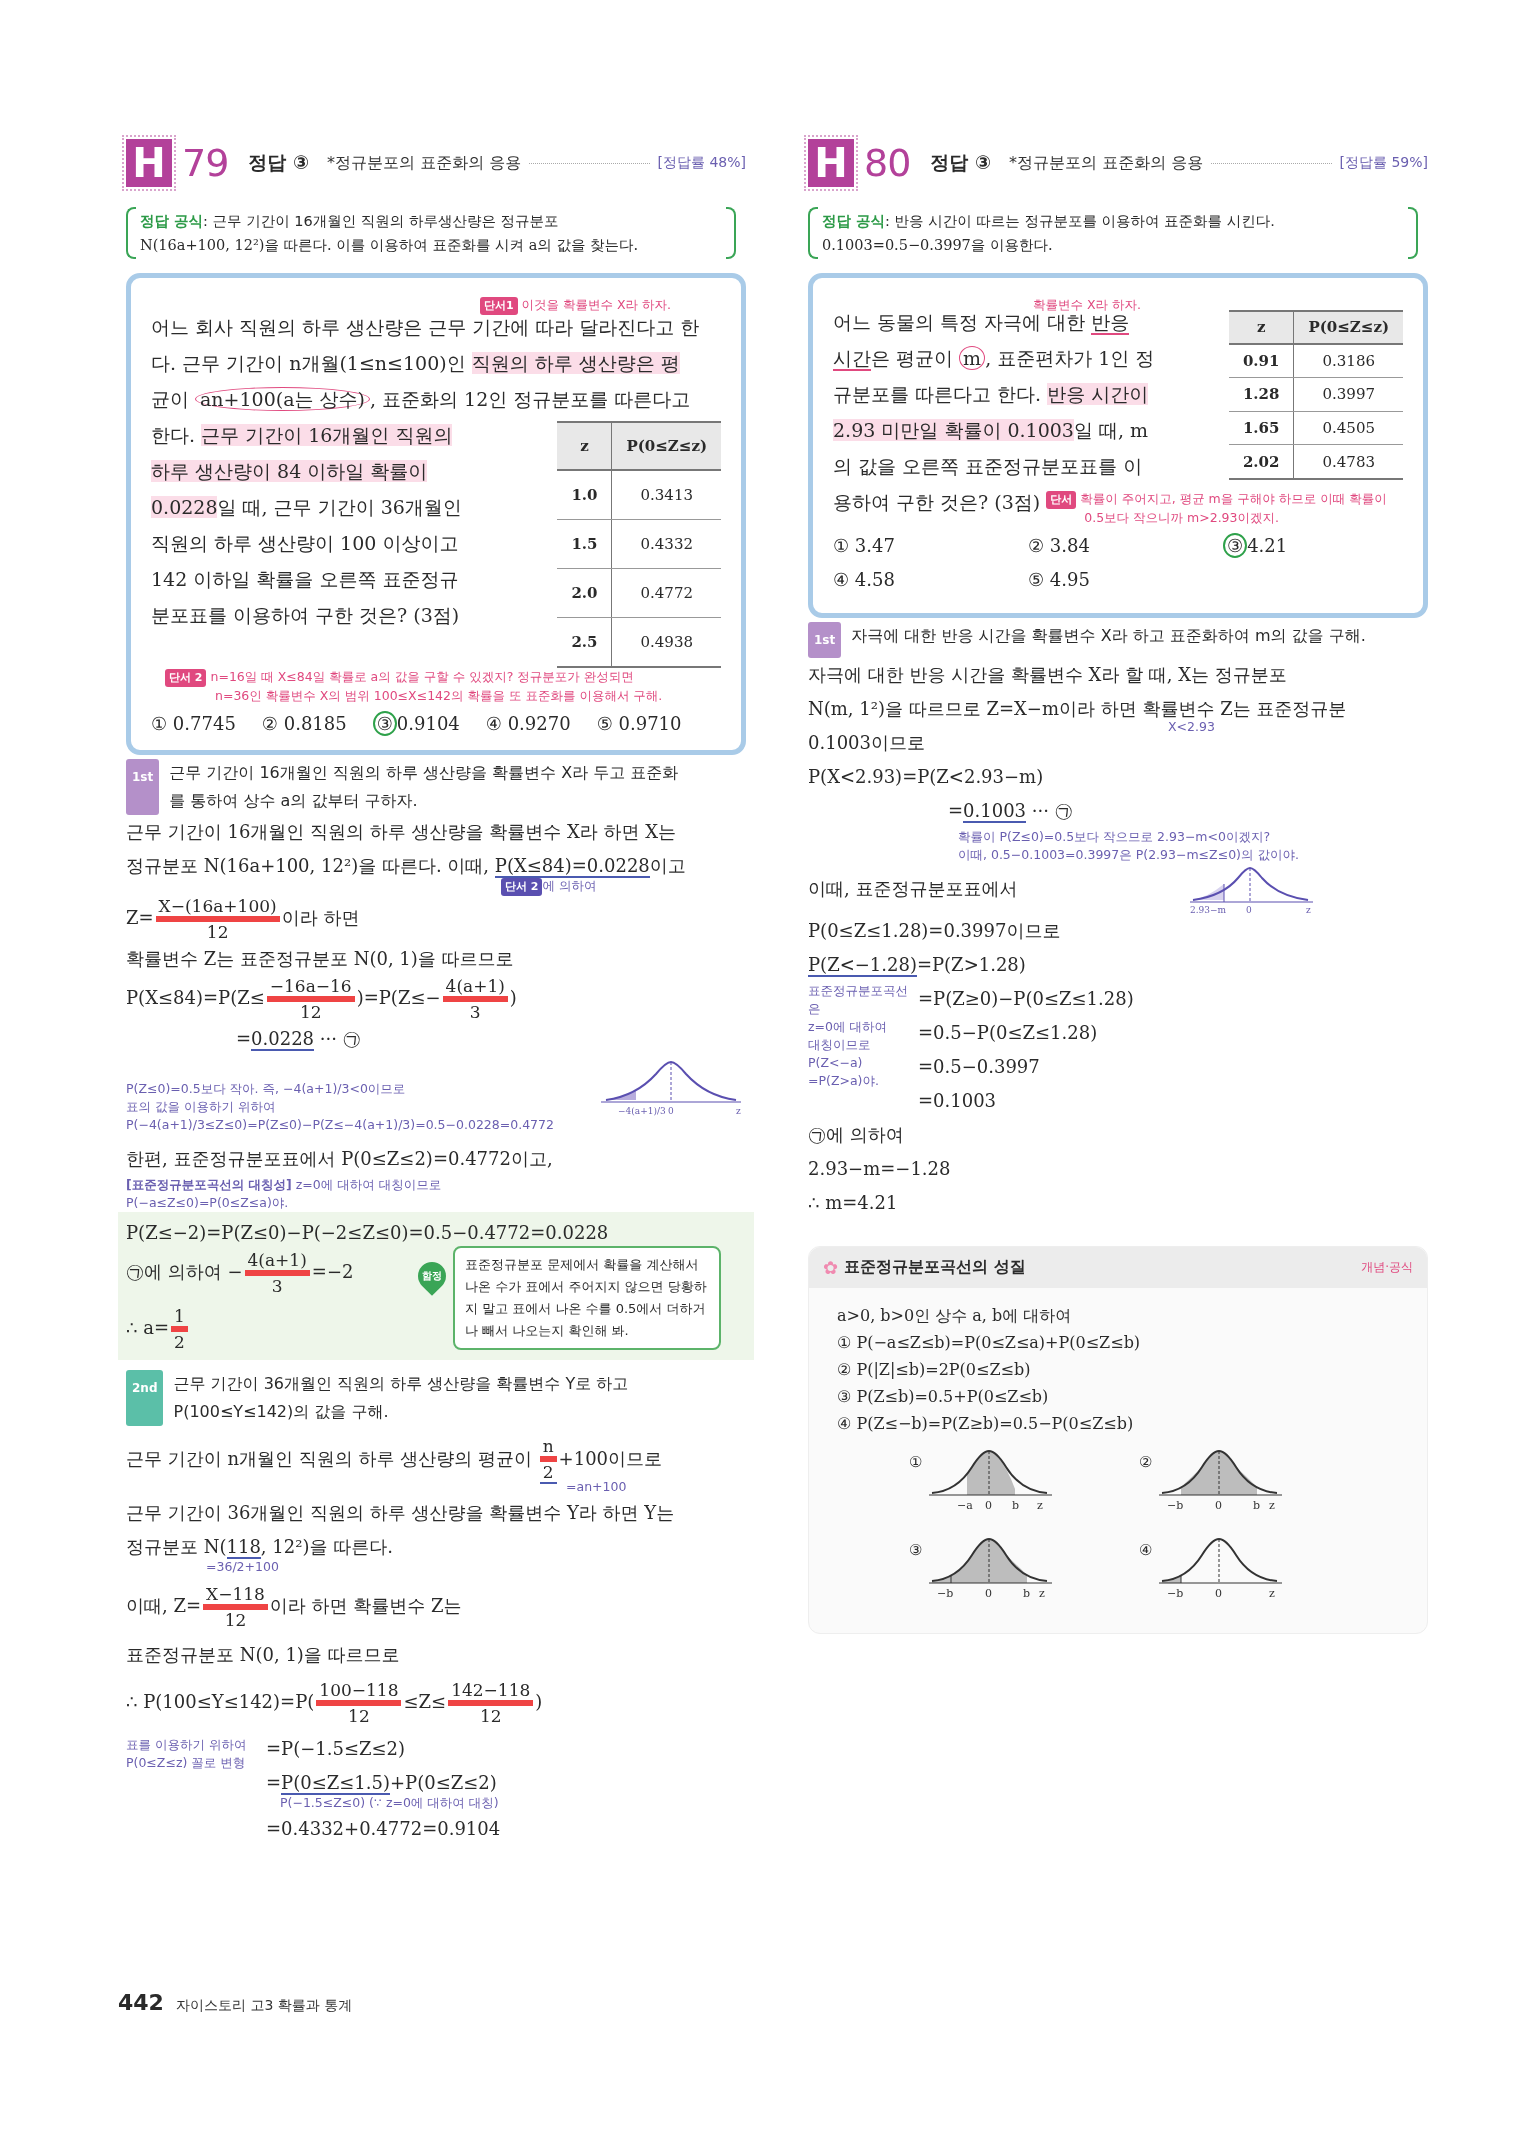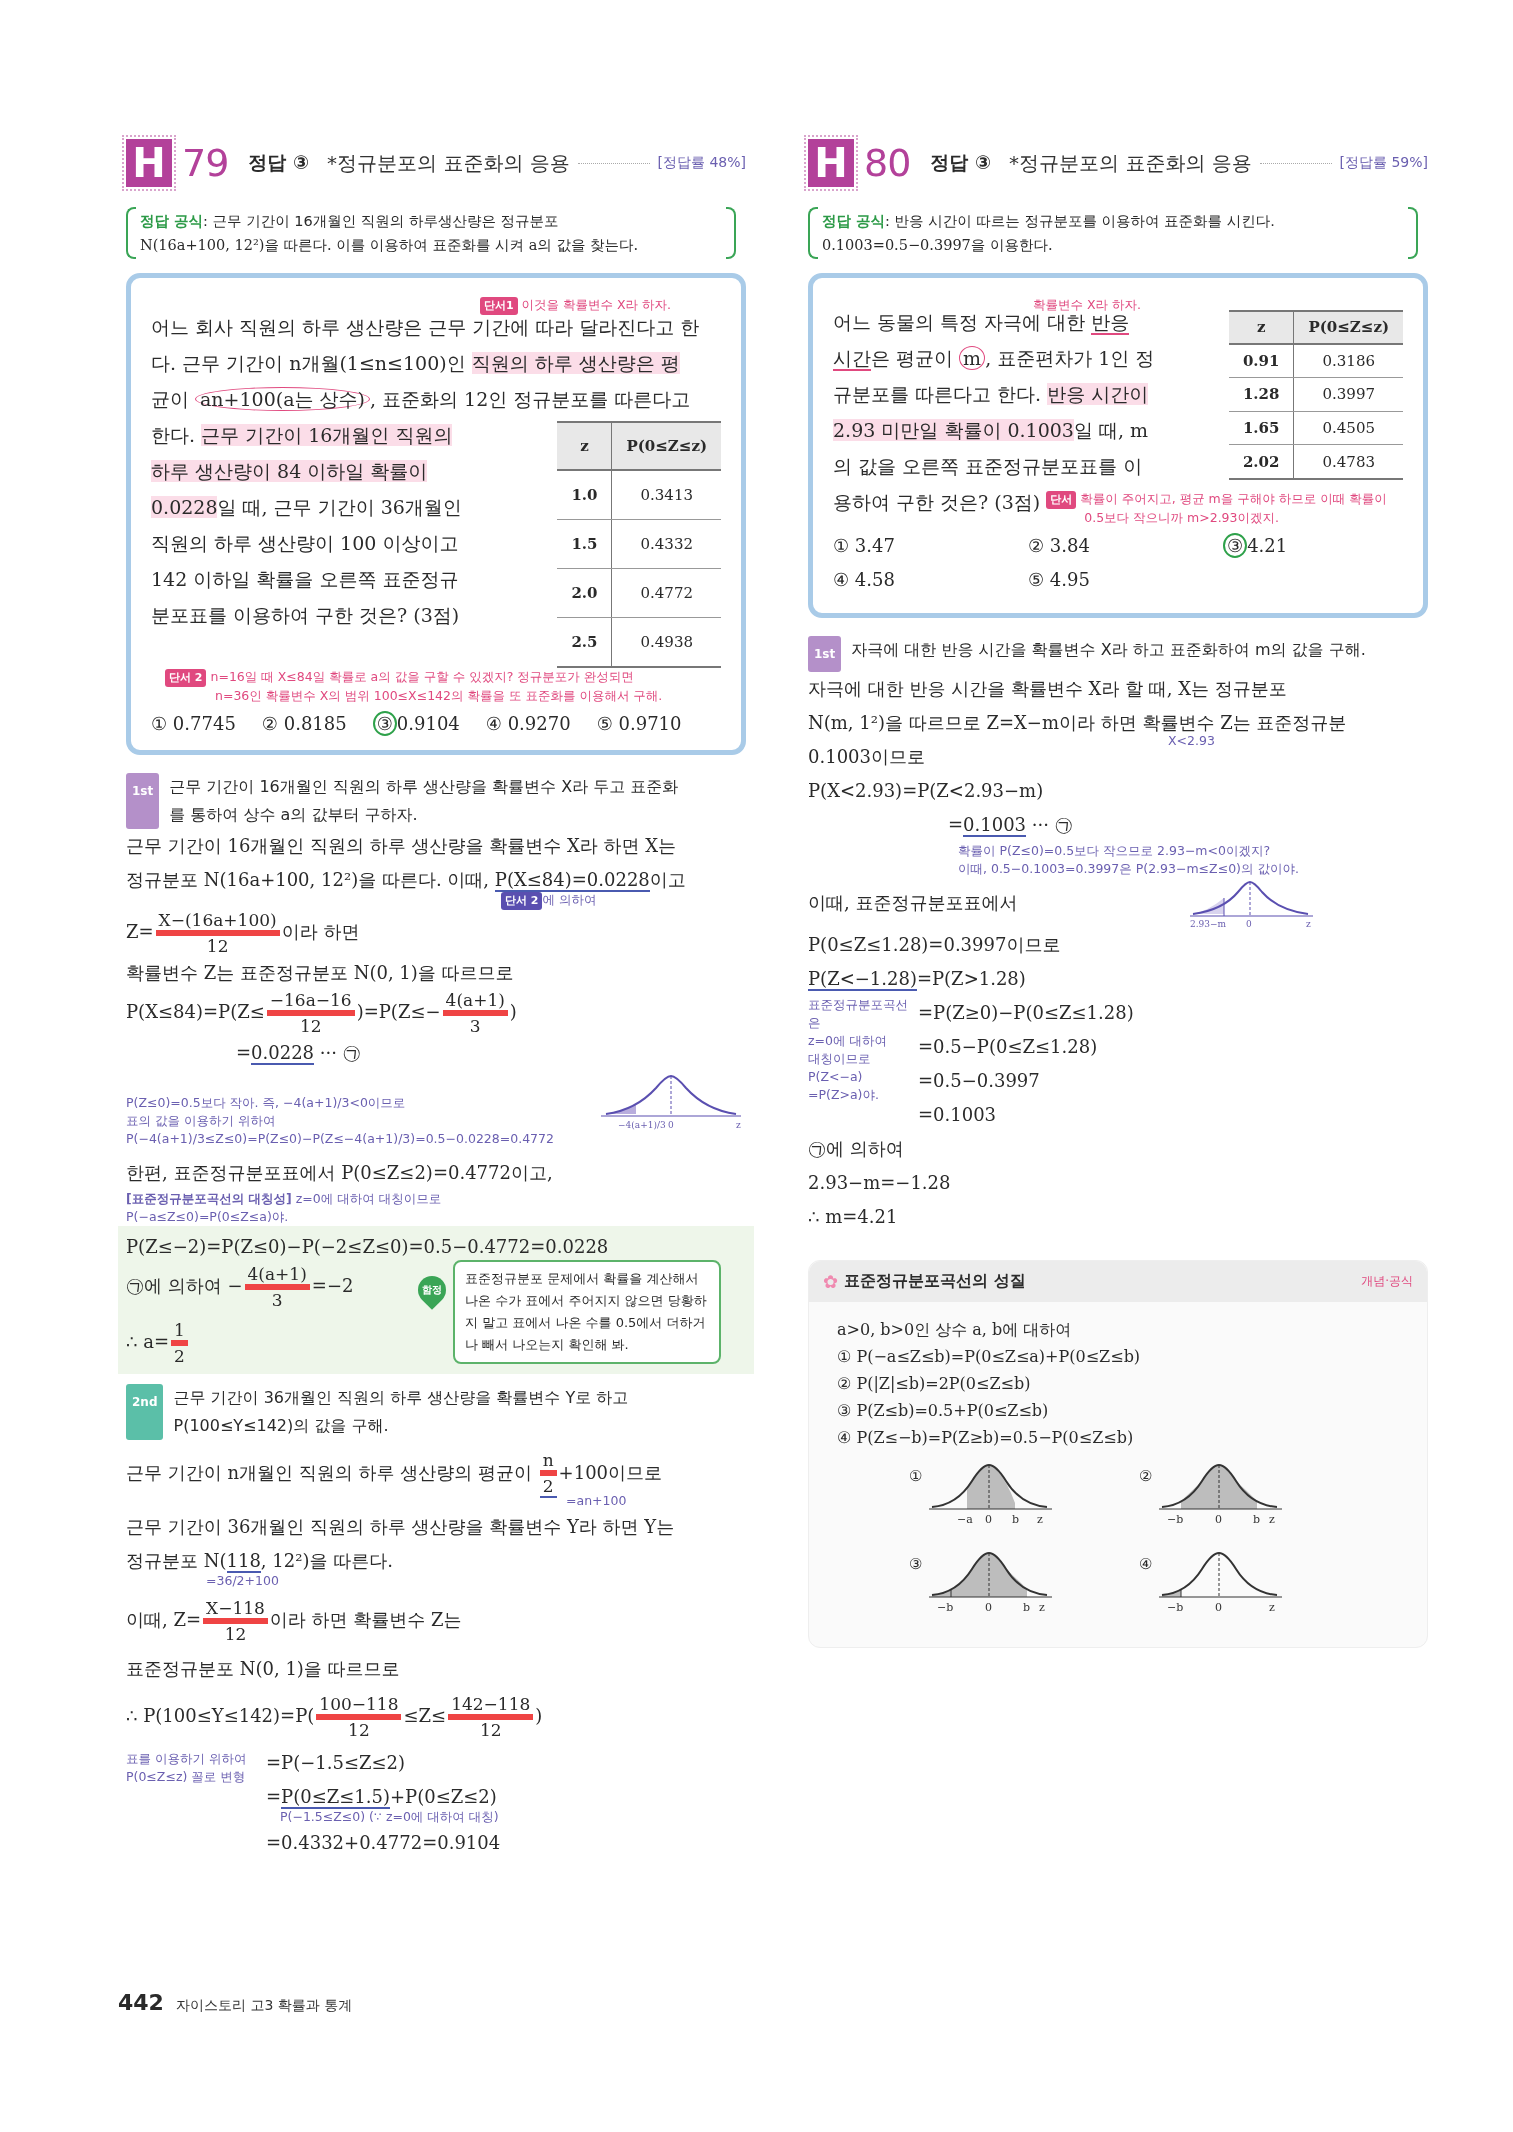--- a/index.html
+++ b/index.html
@@ -15,21 +15,21 @@
   
   .qhead { display: flex; align-items: center; height: 56px; }
   .hbadge {
     width: 46px; height: 48px; background: #b3419a; color: #fff;
     font-family: "DejaVu Sans", sans-serif; font-weight: bold; font-size: 40px;
     display: flex; align-items: center; justify-content: center;
     outline: 2px dotted #d9a4cc; outline-offset: 2px;
   }
   .qnum { font-family: "DejaVu Sans", sans-serif; font-size: 38px; color: #b3419a; margin-left: 10px; letter-spacing: -1px; }
   .ans { font-family: "DejaVu Sans", sans-serif; font-weight: bold; font-size: 19px; margin-left: 20px; }
-  .topic { font-family: "DejaVu Sans", sans-serif; font-size: 20px; margin-left: 18px; color: #333; }
+  .topic { font-family: "DejaVu Sans", sans-serif; font-size: 16px; margin-left: 18px; color: #333; }
   .dots { flex: 1; border-bottom: 1px dotted #aaa; margin: 0 8px; height: 1px; }
   .rate { font-family: "DejaVu Sans", sans-serif; font-size: 14px; color: #6a5fb0; }
 
   .formula-key {
     margin-top: 14px; position: relative; padding: 4px 14px; font-size: 14.5px; line-height: 24px;
     font-family: "DejaVu Sans", sans-serif;
   }
   .formula-key::before, .formula-key::after {
     content: ""; position: absolute; top: 2px; bottom: 2px; width: 8px; border: 2px solid #3aa556;
   }
@@ -54,21 +54,21 @@
   .ztable th { background: #e8e8e8; padding: 5px 14px; border-top: 2px solid #777; border-bottom: 2px solid #777; font-weight: bold; }
   .ztable th + th, .ztable td + td { border-left: 1px solid #777; }
   .ztable td { padding: 6px 14px; border-bottom: 1px solid #999; text-align: center; }
   .ztable td:first-child { font-weight: bold; }
   .ztable tr:last-child td { border-bottom: 2px solid #777; }
   .choices { display: flex; font-size: 18px; margin-top: 8px; }
   .choice { margin-right: 26px; }
   .circled-green { border: 2px solid #2ea14a; border-radius: 50%; padding: 0 2px; }
 
   
-  .sol { margin-top: 18px; font-size: 18px; line-height: 34px; }
+  .sol { margin-top: 4px; font-size: 18px; line-height: 34px; }
   .step-tag {
     display: inline-block; font-family: "DejaVu Sans", sans-serif; font-size: 12px; font-weight: bold; color: #fff;
     background: #b490c9; padding: 1px 6px; border-radius: 3px; margin-right: 10px; vertical-align: middle;
   }
   .step-tag.second { background: #5bbfa8; }
   .step-text { font-family: "DejaVu Sans", sans-serif; font-size: 16px; line-height: 28px; }
   .step-block { display: flex; }
   .note { font-family: "DejaVu Sans", sans-serif; font-size: 12.5px; color: #6a5fb0; line-height: 18px; }
   .note-tag { display: inline-block; background: #5a4fb0; color: #fff; font-size: 11px; font-weight: bold; padding: 0 4px; border-radius: 3px; }
   .ul-blue { border-bottom: 2px solid #4a5ab0; }

